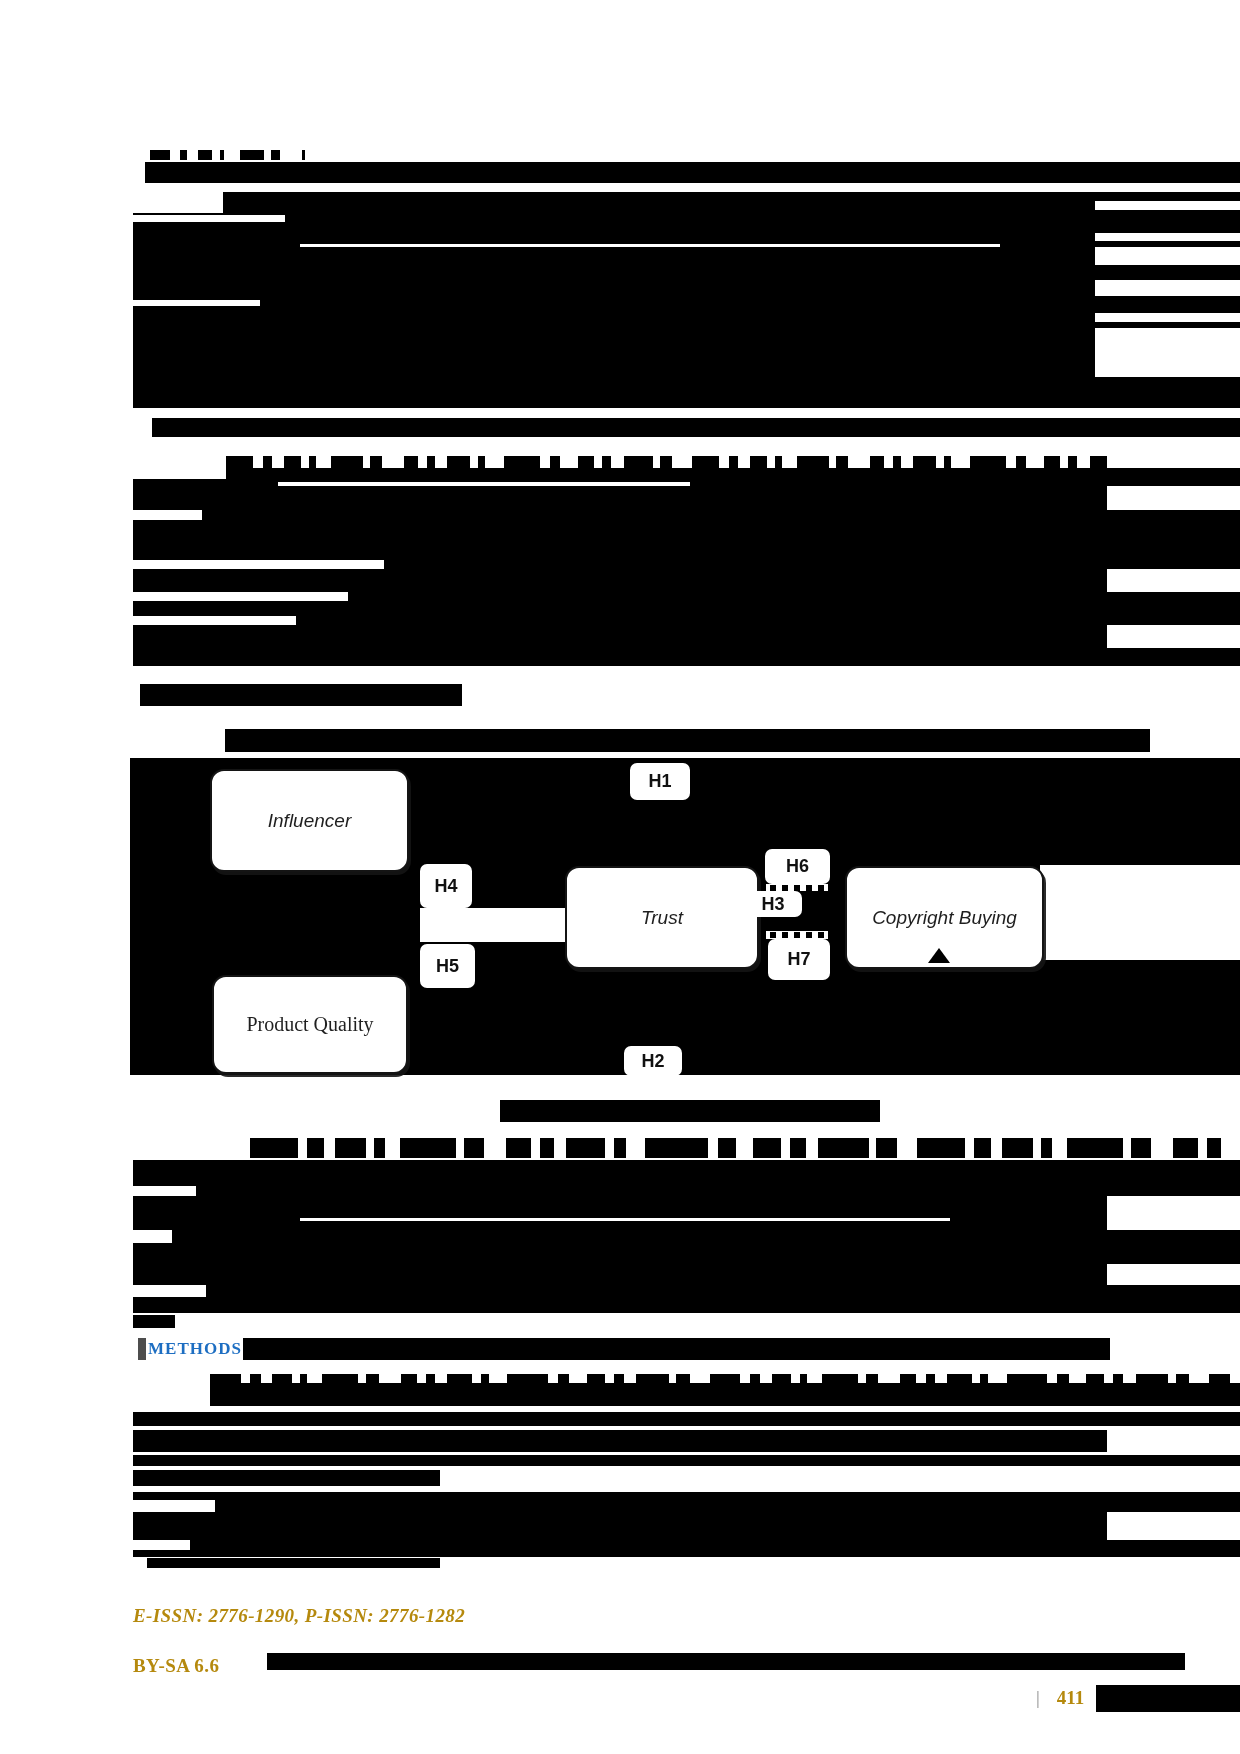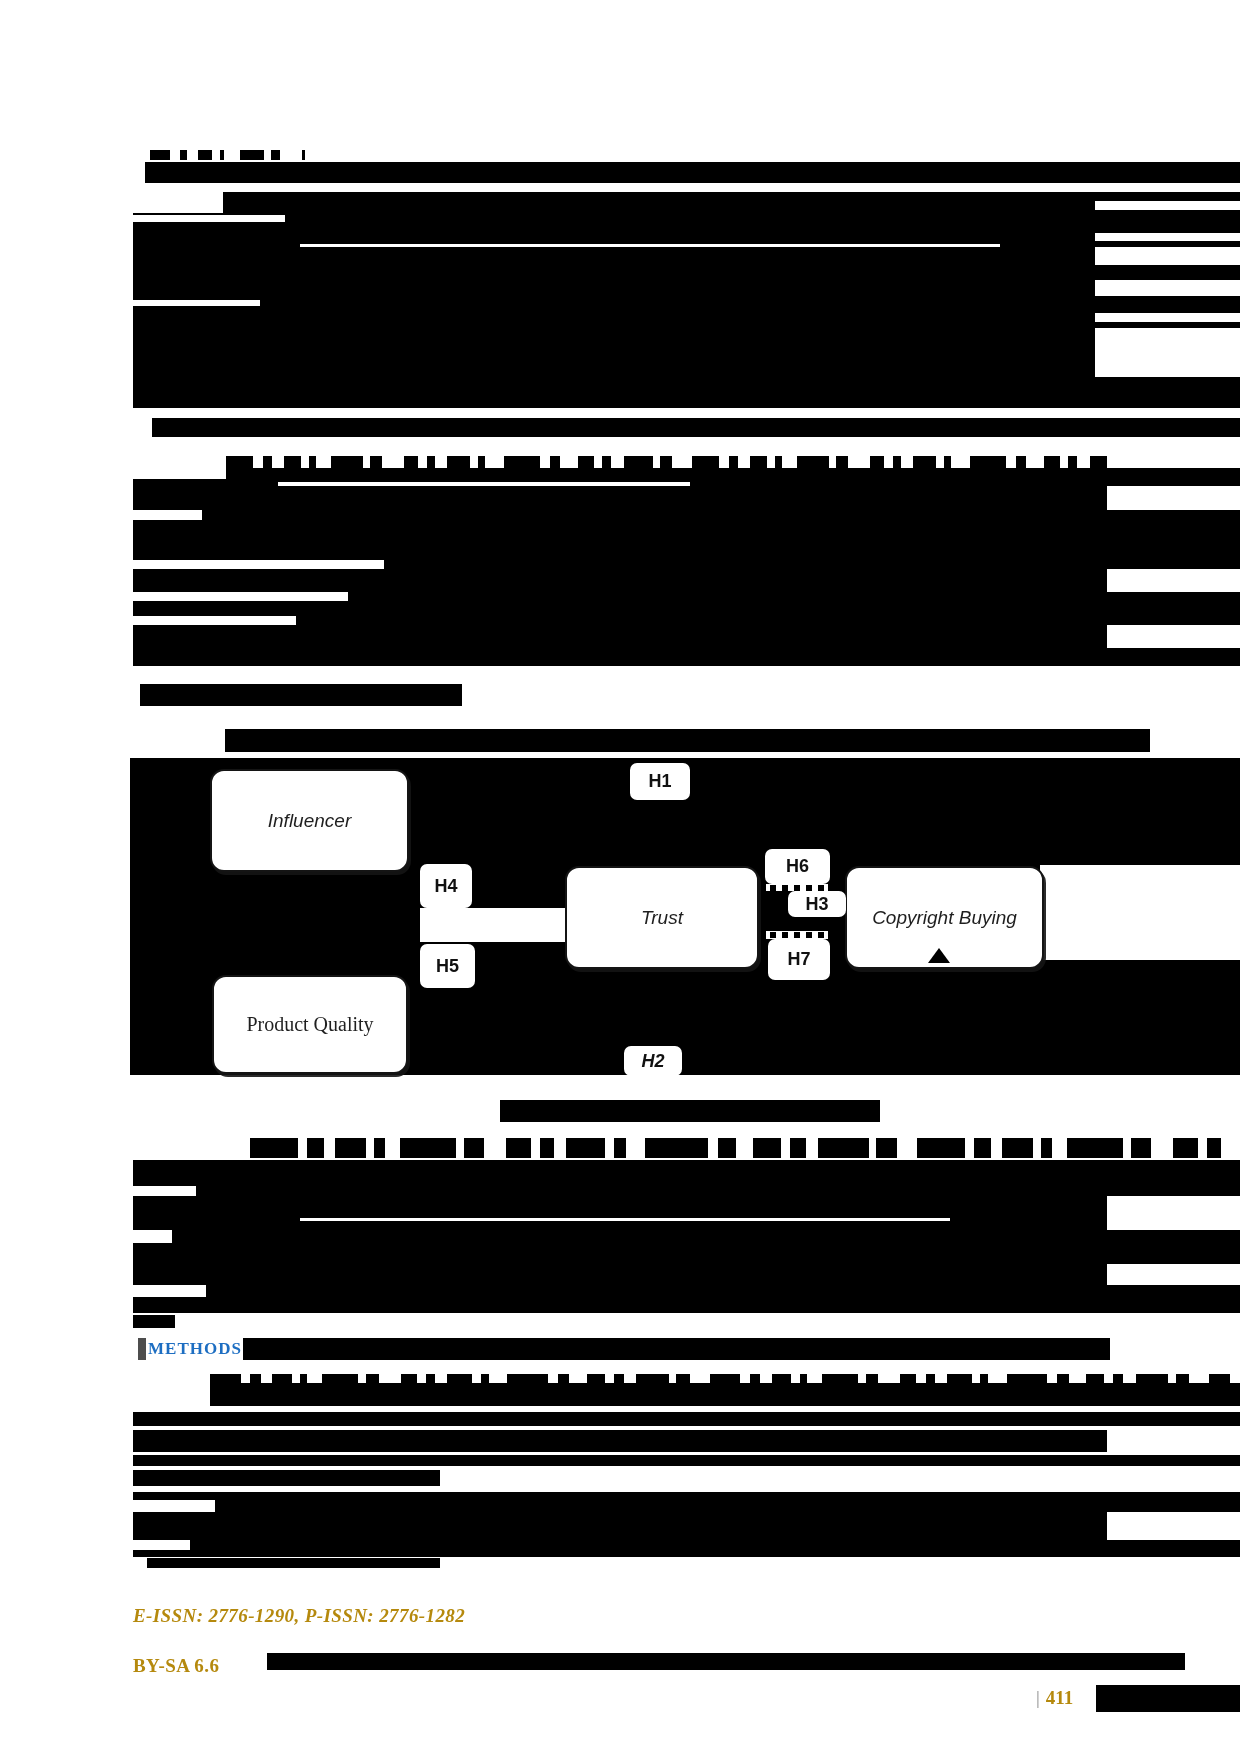--- a/index.html
+++ b/index.html
@@ -40,21 +40,21 @@
   .footer-line{
     position:absolute;left:133px;white-space:nowrap;
     font-family:"Liberation Serif",serif;font-weight:bold;font-size:19px;
     color:#b5890d;height:22px;line-height:22px;letter-spacing:.4px;
   }
   .pageno{
     position:absolute;left:1036px;top:1686px;white-space:nowrap;
     font-family:"Liberation Serif",serif;font-weight:bold;font-size:19px;height:24px;line-height:24px;
   }
   .pageno .pipe{color:#8f8f8f;font-weight:normal;}
-  .pageno .num{color:#b5890d;margin-left:6px;}
+  .pageno .num{color:#b5890d;margin-left:17px;}
 </style>
 </head>
 <body>
 
 <div class="page">
 
   <div id="bars-layer">
       <div class="bar" style="left: 150px; top: 150px; width: 20.4px; height: 10px;"></div>
       <div class="bar" style="left: 180px; top: 150px; width: 7.2px; height: 10px;"></div>
       <div class="bar" style="left: 198.4px; top: 150px; width: 13.2px; height: 10px;"></div>
@@ -231,34 +231,34 @@
     <div class="h-chip" style="left:765px;top:849px;width:65px;height:35px;">
       <span>H6</span>
     </div>
     <div class="dot-row" style="left:766px;top:884px;width:62px;height:7px;">
       <i></i>
         <i></i>
         <i></i>
         <i></i>
         <i></i>
     </div>
-    <div class="h-chip" style="left:788px;top:891px;width:58px;height:26px;">
+    <div class="h-chip" style="left:744px;top:891px;width:58px;height:26px;">
       <span>H3</span>
     </div>
     <div class="dot-row" style="left:766px;top:931px;width:62px;height:8px;">
       <i></i>
         <i></i>
         <i></i>
         <i></i>
         <i></i>
     </div>
     <div class="h-chip" style="left:768px;top:939px;width:62px;height:41px;">
       <span>H7</span>
     </div>
-    <div class="h-chip" style="left:624px;top:1046px;width:58px;height:30px;font-style:italic;">
+    <div class="h-chip" style="left:624px;top:1046px;width:58px;height:30px;">
       <span>H2</span>
     </div>
 
     <div class="arrow-up" style="left:928px;top:948px;"></div>
   </div>
 
   <div class="gray-chip" style="left:138px;top:1338px;width:8px;height:22px;"></div>
   <div class="methods">METHODS</div>
 
   <div class="footer-line" style="top:1605px;font-style:italic;">E-ISSN: 2776-1290, P-ISSN: 2776-1282</div>

